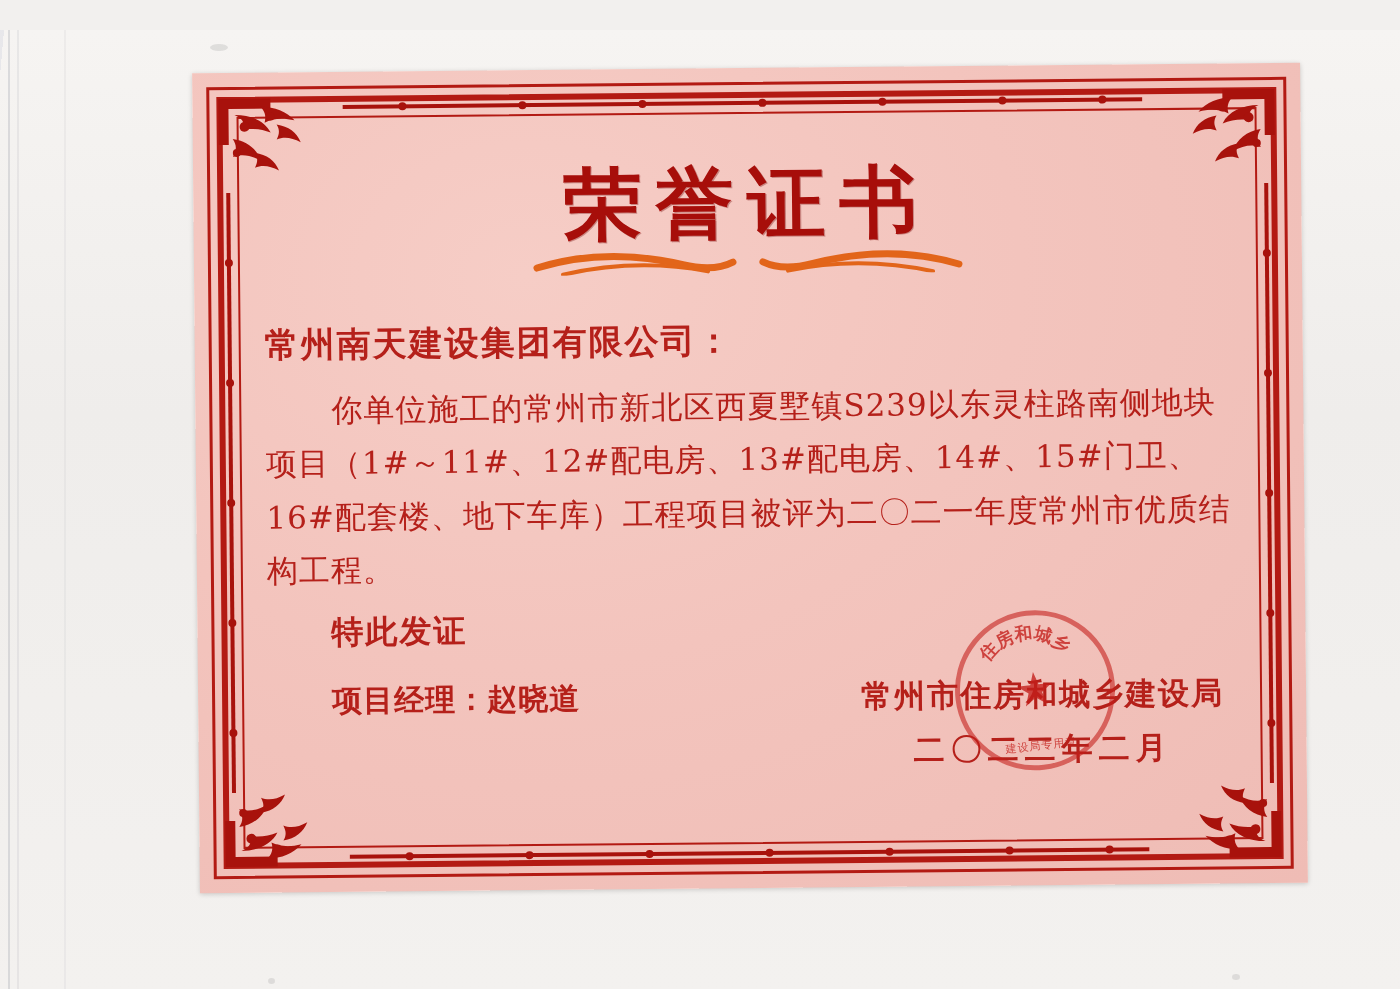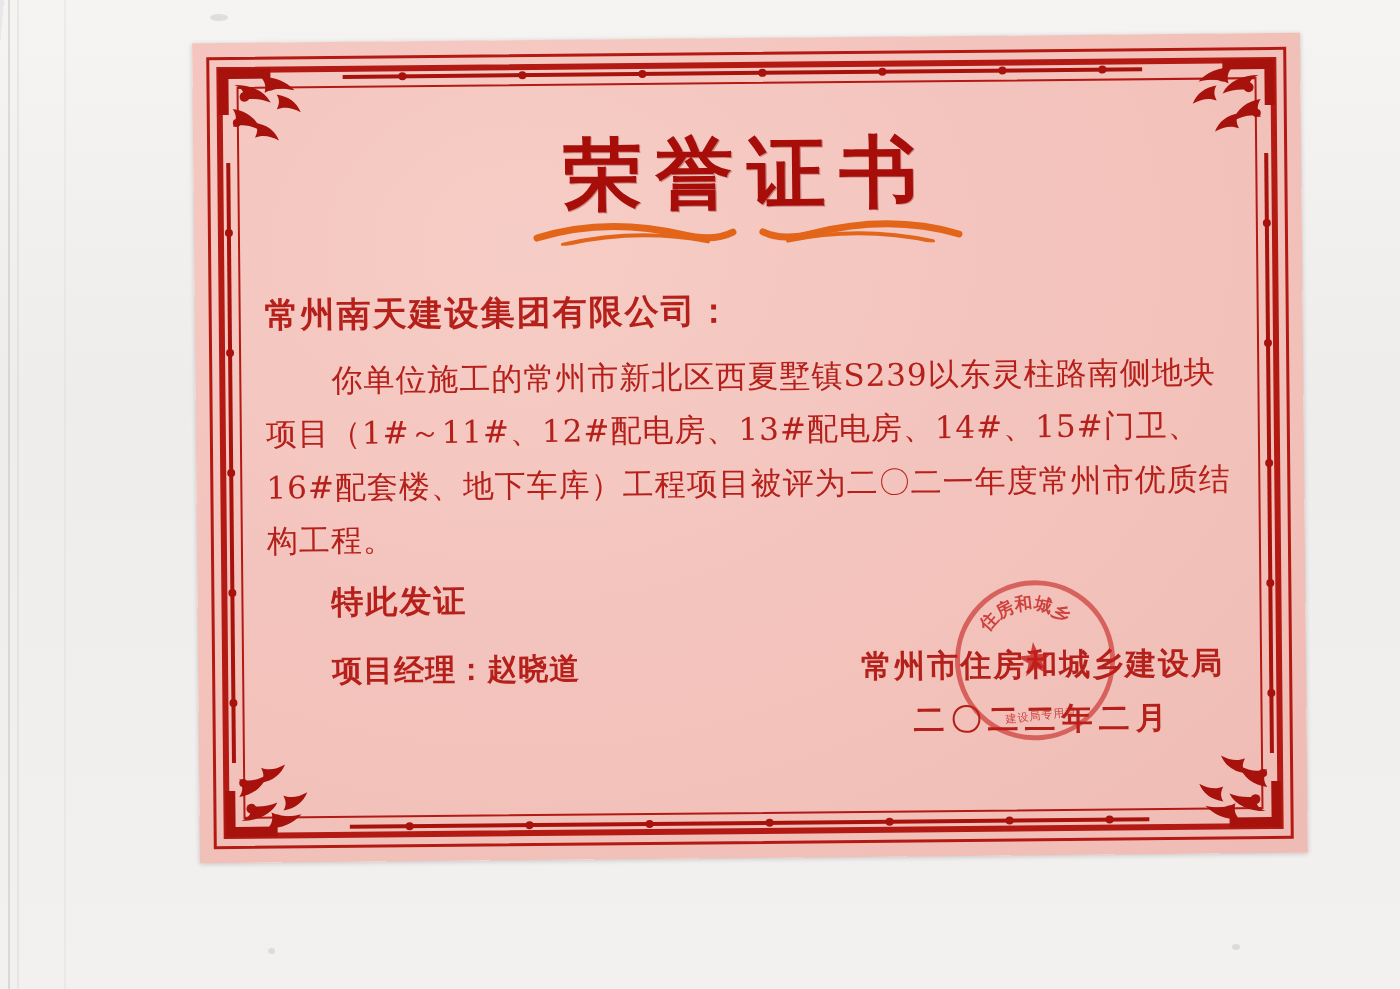--- a/index.html
+++ b/index.html
@@ -15,20 +15,21 @@
     position: relative;
   }
 
   
   #scan-page {
     position: absolute;
     inset: 0;
     background:
       linear-gradient(95deg, rgba(229,229,233,0.85) 0 4px, rgba(0,0,0,0) 4px 100%),
       linear-gradient(180deg, #f6f4f2 0%, #efedeb 40%, #f3f1ef 100%);
+    margin-top: 30px;
   }
   .scan-streak {
     position: absolute;
     top: 0;
     bottom: 0;
     width: 2px;
     background: rgba(170,172,180,0.35);
   }
   .scan-smudge {
     position: absolute;

